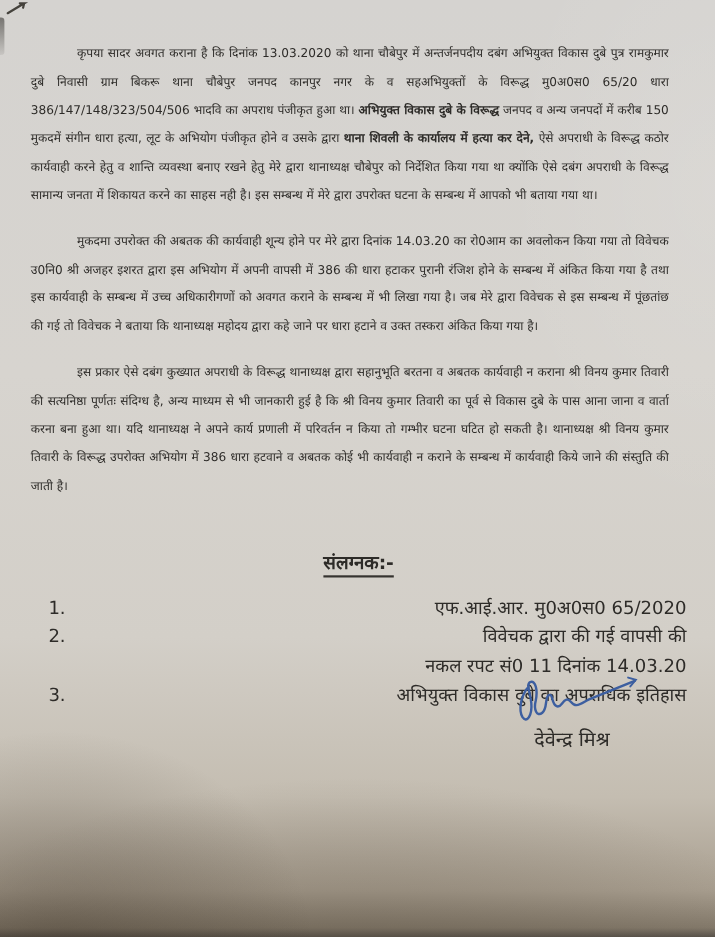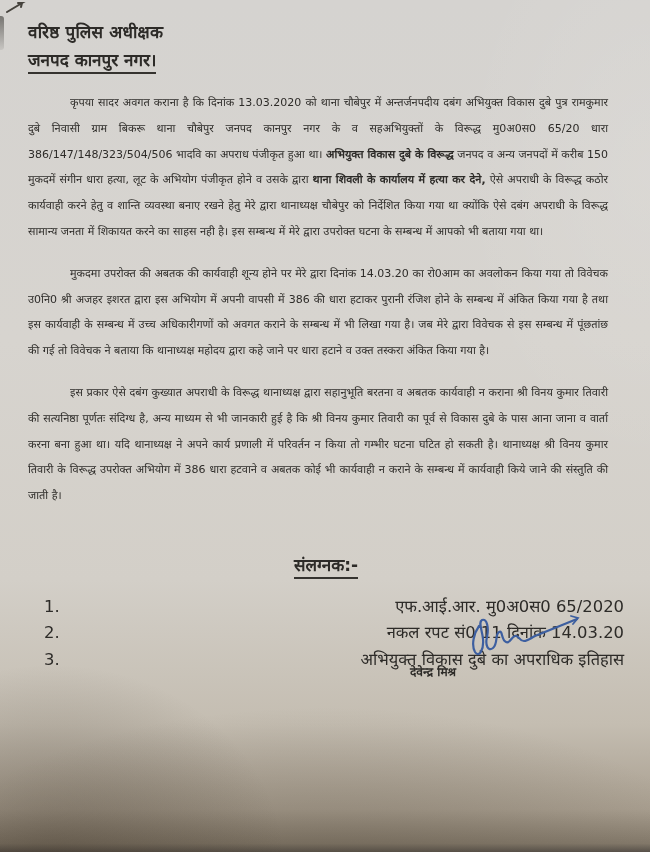--- a/index.html
+++ b/index.html
@@ -20,65 +20,60 @@
   .para{margin:16px 16px 0 0;font-size:11px;line-height:25.8px;text-align:justify;text-indent:42px;}
   .seg-bold{font-weight:700;}
   .enclosures{margin-top:44px;}
   .enc-heading{font-size:17px;font-weight:700;text-align:center;}
   .enc-list{margin-top:15px;padding-left:16px;}
   .enc-item{display:flex;font-size:16.4px;line-height:26.5px;}
   .enc-marker{flex:0 0 27px;}
   .enc-lines{flex:1;text-align:right;}
   .signature-block{
     position:absolute;top:612px;right:20px;width:220px;
-    text-align:left;font-size:12px;line-height:25.5px;font-weight:700;
+    text-align:center;font-size:18px;line-height:25.5px;font-weight:400;
   }
   .sig-svg{display:block;margin:0 auto -2px auto;}
   .corner-mark{position:absolute;left:4px;top:0;}
   .edge-smudge{position:absolute;left:0;top:16px;width:4px;height:34px;
     background:linear-gradient(180deg,rgba(40,38,34,.55),rgba(40,38,34,.08));
     border-radius:0 3px 3px 0;}
 </style>
 </head>
 <body>
 
 <div class="page">
 
   <svg class="corner-mark" width="26" height="14" viewBox="0 0 26 14">
     <path d="M3,12 L18,3 L14,3 M18,3 L17,7" fill="none" stroke="#45423c" stroke-width="2" stroke-linecap="round"></path>
   </svg>
   <div class="edge-smudge"></div>
 
   <div class="content">
 
-    <div class="header">
-      <div class="hdr-line1">वरिष्ठ पुलिस अधीक्षक</div>
-      <div class="hdr-line2">
-        <span class="underlined">जनपद कानपुर नगर।</span>
-      </div>
-    </div>
 
     <p class="para"><span>कृपया सादर अवगत कराना है कि दिनांक 13.03.2020 को थाना चौबेपुर में अन्तर्जनपदीय दबंग अभियुक्त विकास दुबे पुत्र रामकुमार दुबे निवासी ग्राम बिकरू थाना चौबेपुर जनपद कानपुर नगर के व सहअभियुक्तों के विरूद्ध मु0अ0स0 65/20 धारा 386/147/148/323/504/506 भादवि का अपराध पंजीकृत हुआ था। </span><span class="seg-bold">अभियुक्त विकास दुबे के विरूद्ध</span><span> जनपद व अन्य जनपदों में करीब 150 मुकदमें संगीन धारा हत्या, लूट के अभियोग पंजीकृत होने व उसके द्वारा </span><span class="seg-bold">थाना शिवली के कार्यालय में हत्या कर देने,</span><span> ऐसे अपराधी के विरूद्ध कठोर कार्यवाही करने हेतु व शान्ति व्यवस्था बनाए रखने हेतु मेरे द्वारा थानाध्यक्ष चौबेपुर को निर्देशित किया गया था क्योंकि ऐसे दबंग अपराधी के विरूद्ध सामान्य जनता में शिकायत करने का साहस नही है। इस सम्बन्ध में मेरे द्वारा उपरोक्त घटना के सम्बन्ध में आपको भी बताया गया था।</span></p>
     <p class="para"><span>मुकदमा उपरोक्त की अबतक की कार्यवाही शून्य होने पर मेरे द्वारा दिनांक 14.03.20 का रो0आम का अवलोकन किया गया तो विवेचक उ0नि0 श्री अजहर इशरत द्वारा इस अभियोग में अपनी वापसी में 386 की धारा हटाकर पुरानी रंजिश होने के सम्बन्ध में अंकित किया गया है तथा इस कार्यवाही के सम्बन्ध में उच्च अधिकारीगणों को अवगत कराने के सम्बन्ध में भी लिखा गया है। जब मेरे द्वारा विवेचक से इस सम्बन्ध में पूंछतांछ की गई तो विवेचक ने बताया कि थानाध्यक्ष महोदय द्वारा कहे  जाने पर धारा हटाने व उक्त तस्करा अंकित किया गया है।</span></p>
     <p class="para"><span>इस प्रकार ऐसे दबंग कुख्यात अपराधी के विरूद्ध थानाध्यक्ष द्वारा सहानुभूति बरतना व अबतक कार्यवाही न कराना श्री विनय कुमार तिवारी की सत्यनिष्ठा पूर्णतः संदिग्ध है, अन्य माध्यम से भी जानकारी हुई है कि श्री विनय कुमार तिवारी का पूर्व से विकास दुबे के पास आना जाना व वार्ता करना बना हुआ था। यदि थानाध्यक्ष ने अपने कार्य प्रणाली में परिवर्तन न किया तो गम्भीर घटना घटित हो सकती है। थानाध्यक्ष श्री विनय कुमार तिवारी के विरूद्ध उपरोक्त अभियोग में 386 धारा हटवाने व अबतक कोई भी कार्यवाही न कराने के सम्बन्ध में कार्यवाही किये जाने की संस्तुति की जाती है।</span></p>
 
     <div class="enclosures">
       <div class="enc-heading">
         <span class="underlined">संलग्नक:-</span>
       </div>
       <div class="enc-list">
         <div class="enc-item">
           <span class="enc-marker">1.</span>
           <span class="enc-lines">
             <span>एफ.आई.आर. मु0अ0स0 65/2020</span>
           </span>
         </div>
         <div class="enc-item">
           <span class="enc-marker">2.</span>
           <span class="enc-lines">
+            <span style="display:block">विवेचक द्वारा की गई वापसी की</span>
             <span style="display:block">नकल रपट सं0 11 दिनांक 14.03.20</span>
           </span>
         </div>
         <div class="enc-item">
           <span class="enc-marker">3.</span>
           <span class="enc-lines">
             <span>अभियुक्त विकास दुबे का अपराधिक इतिहास</span>
           </span>
         </div>
       </div>

